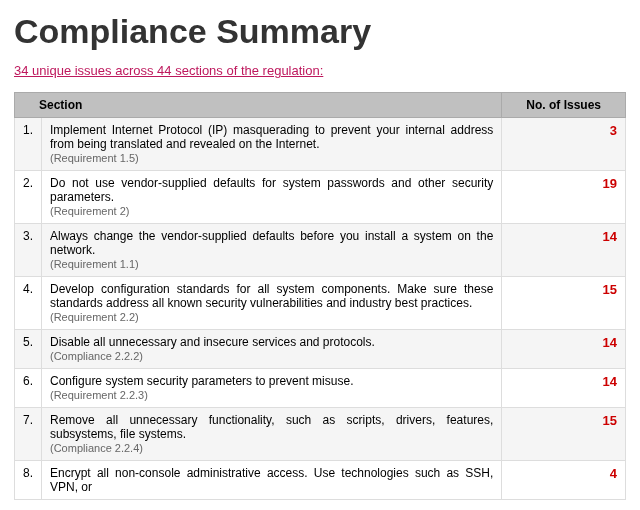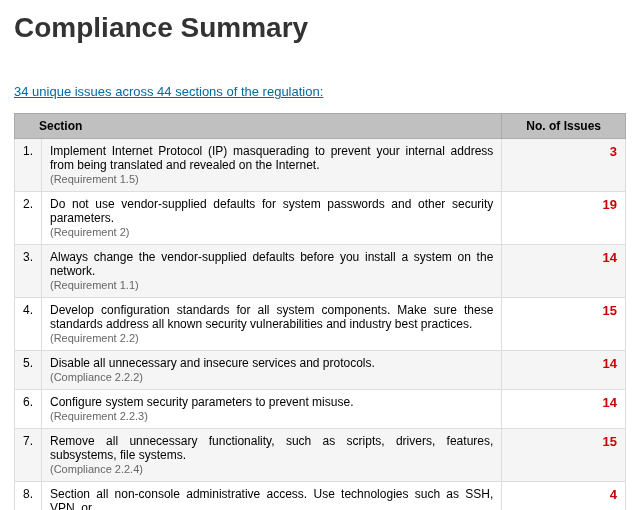--- a/index.html
+++ b/index.html
@@ -13,32 +13,31 @@
       background: #fff;
       color: #000;
       width: 640px;
       min-height: 510px;
       overflow: hidden;
     }
     .page-container {
       padding: 12px 14px;
     }
     .page-title {
-      font-size: 28px;
+      font-size: 34px;
       font-weight: bold;
       color: #333;
-      margin-bottom: 20px;
+      margin-bottom: 12px;
     }
     .summary-link {
-      color: #0369a1;
+      color: #be185d;
       text-decoration: underline;
       font-size: 13px;
       display: inline-block;
       margin-bottom: 14px;
-      margin-top: 20px;
     }
     table {
       width: 100%;
       border-collapse: collapse;
       font-size: 12px;
     }
     thead tr {
       background-color: #c0c0c0;
     }
     thead th {
@@ -133,18 +132,18 @@
           <td class="section-col">Configure system security parameters to prevent misuse.<br><span class="req-label">(Requirement 2.2.3)</span></td>
           <td class="issues-col">14</td>
         </tr>
         <tr>
           <td class="num-col">7.</td>
           <td class="section-col">Remove all unnecessary functionality, such as scripts, drivers, features, subsystems, file systems.<br><span class="req-label">(Compliance 2.2.4)</span></td>
           <td class="issues-col">15</td>
         </tr>
         <tr>
           <td class="num-col">8.</td>
-          <td class="section-col">Section all non-console administrative access. Use technologies such as SSH, VPN, or</td>
+          <td class="section-col">Encrypt all non-console administrative access. Use technologies such as SSH, VPN, or</td>
           <td class="issues-col">4</td>
         </tr>
       </tbody>
   </table>
 </div>
 
 </body></html>

